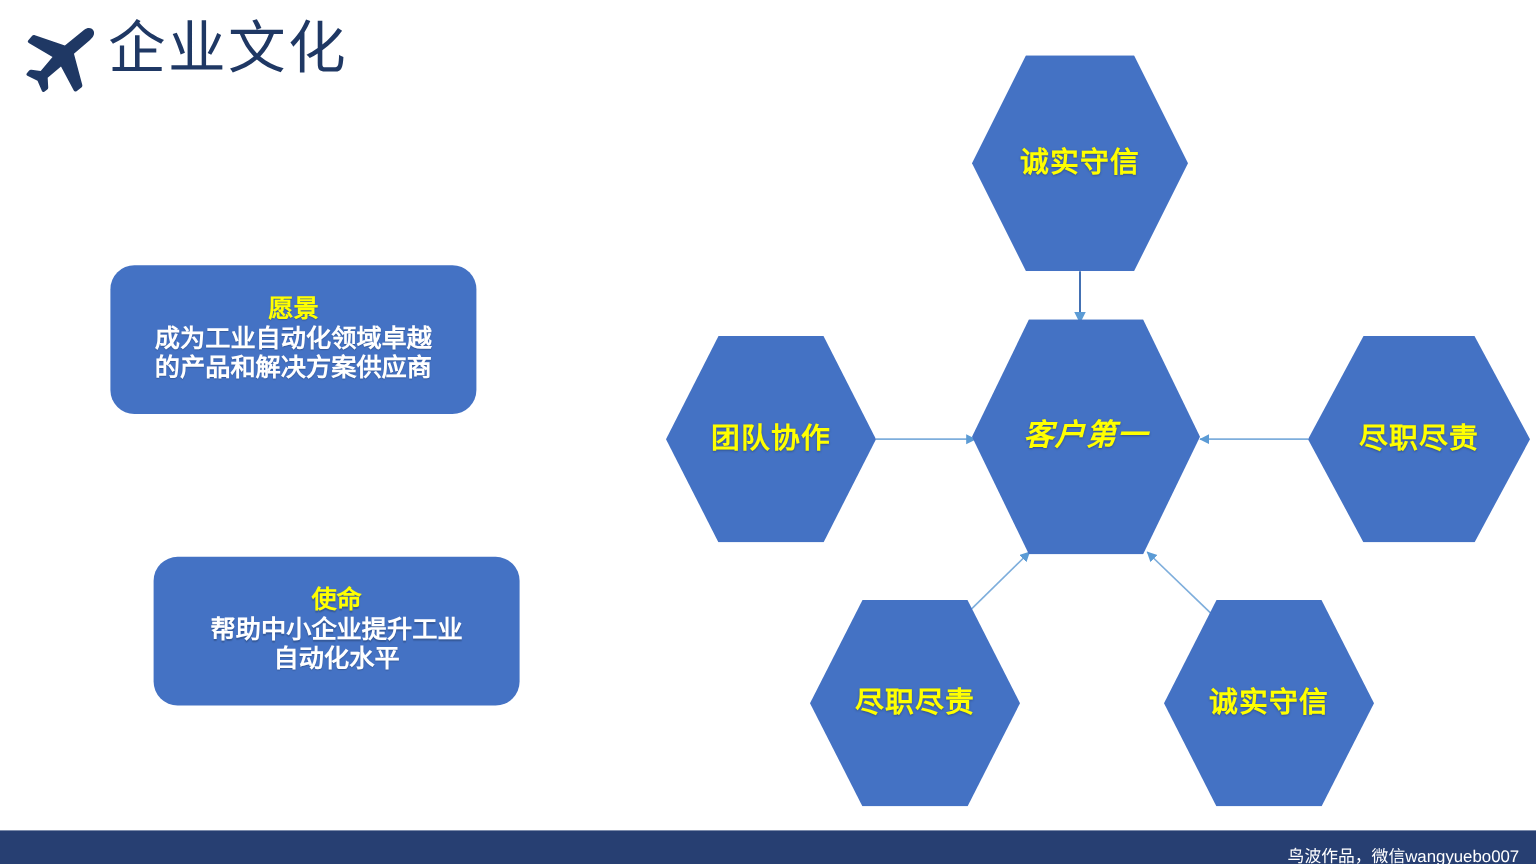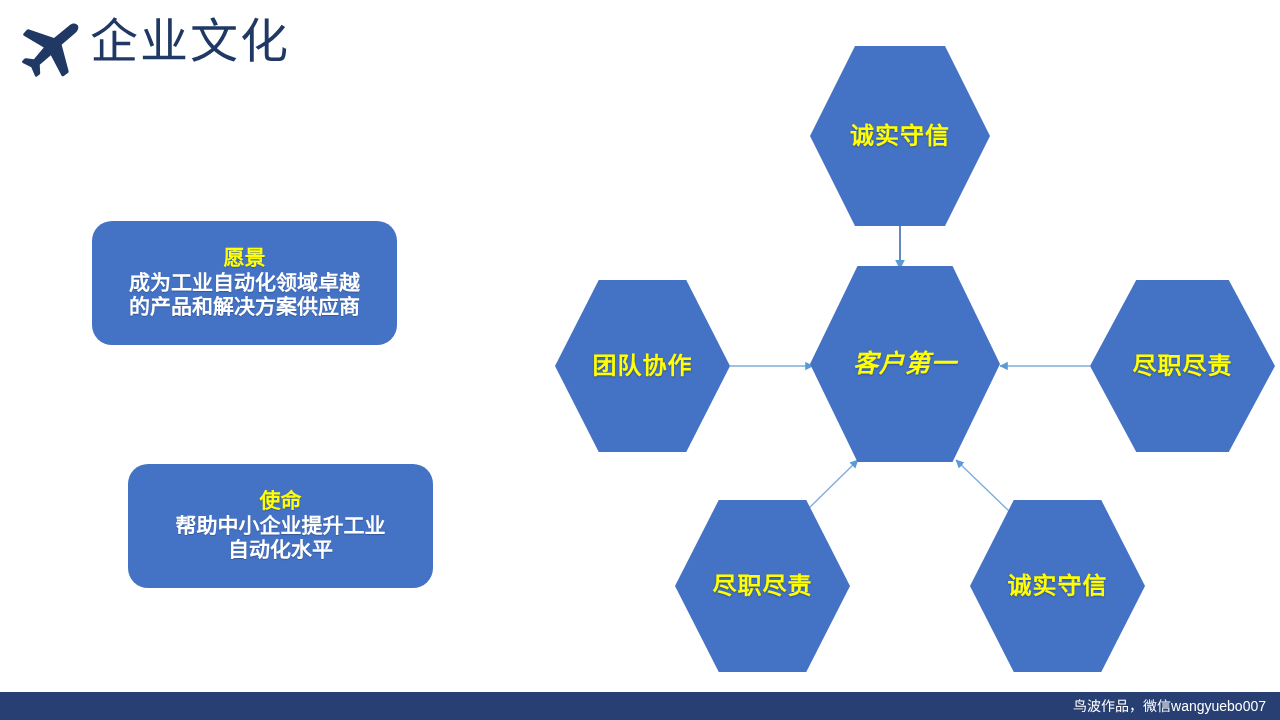--- a/index.html
+++ b/index.html
@@ -142,21 +142,21 @@
 
   
   .footer-bar {
     position: absolute;
     left: 0;
     bottom: 0;
     width: 1280px;
     height: 28px;
     background: #273F72;
     display: flex;
-    align-items: center;
+    align-items: flex-end;
     justify-content: flex-end;
   }
   .footer-text {
     color: #FFFFFF;
     font-size: 14px;
     line-height: 1;
     padding-right: 14px;
     white-space: nowrap;
   }
 </style>

